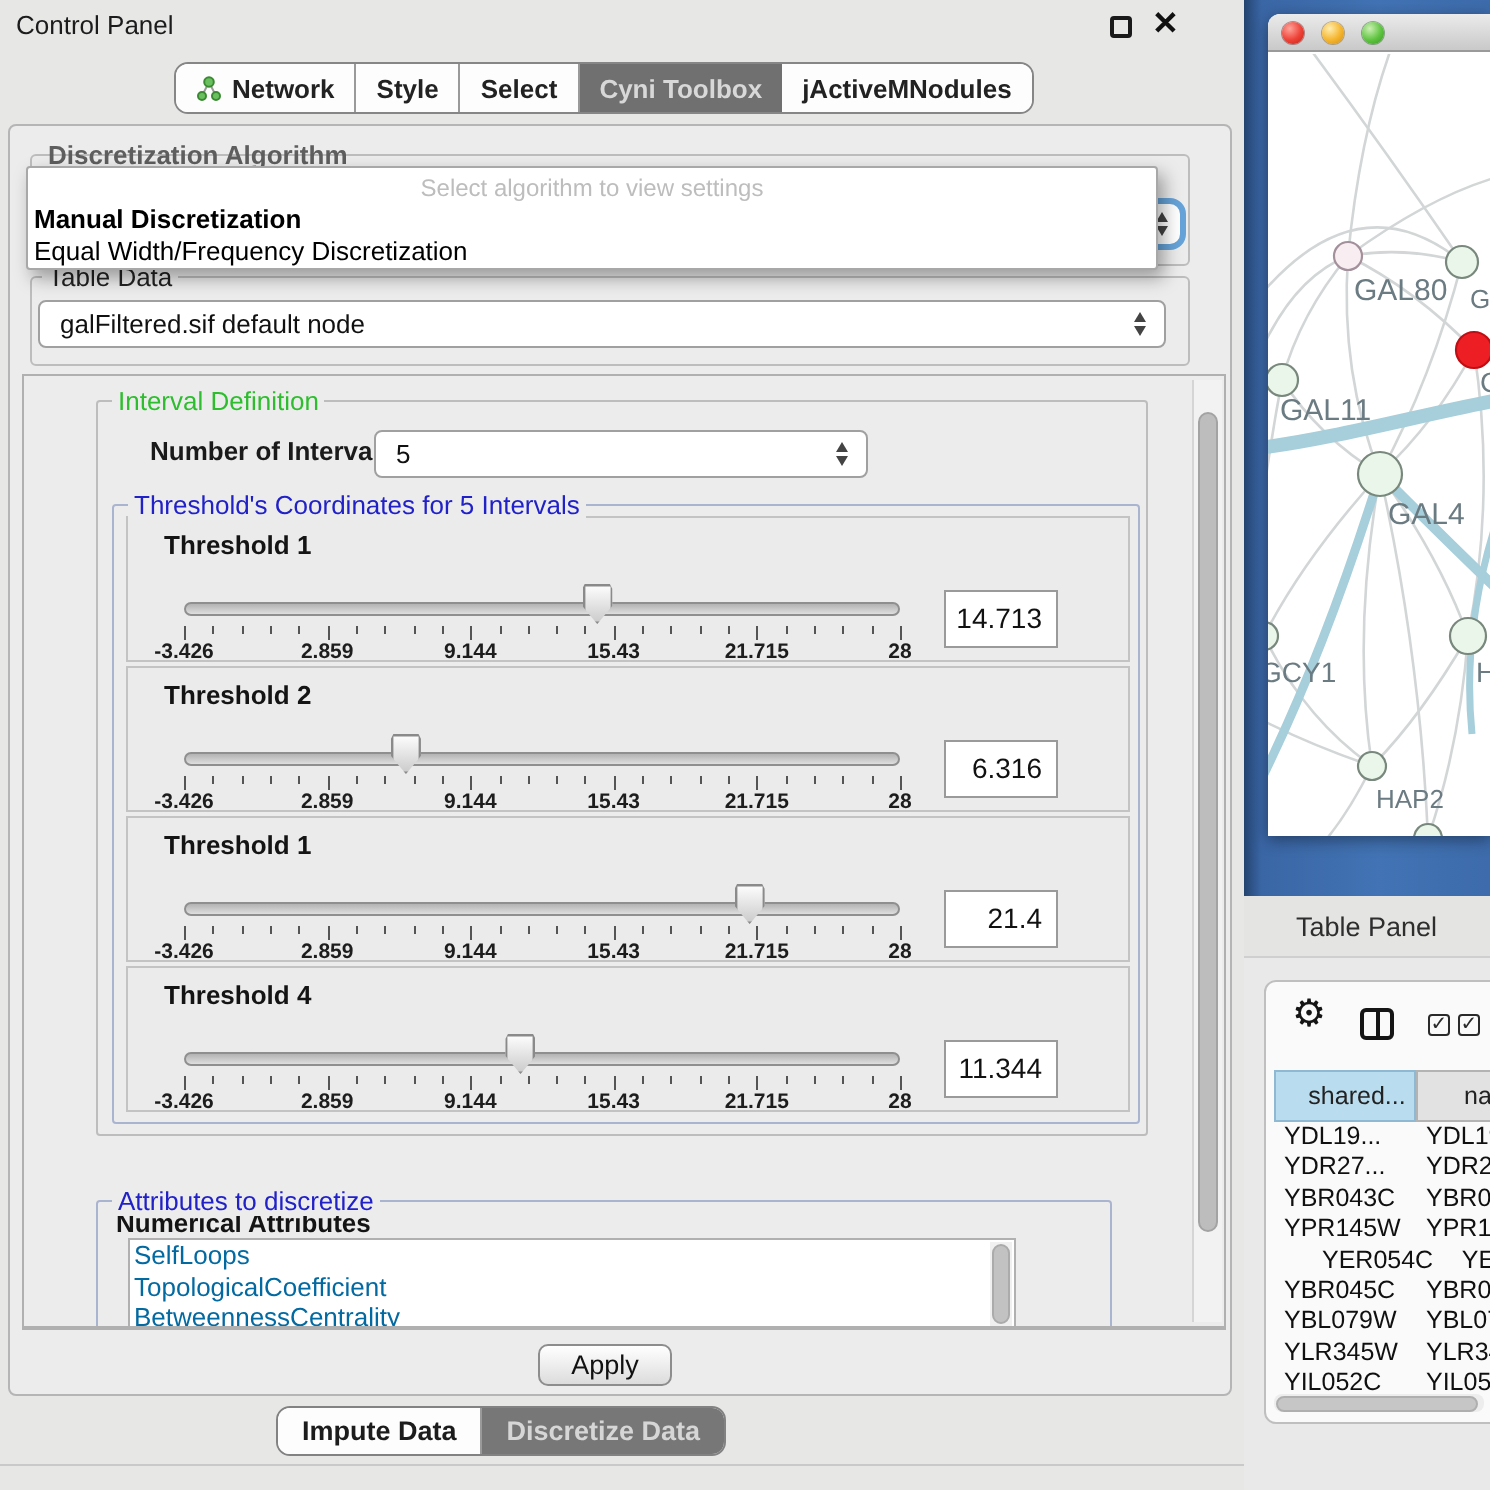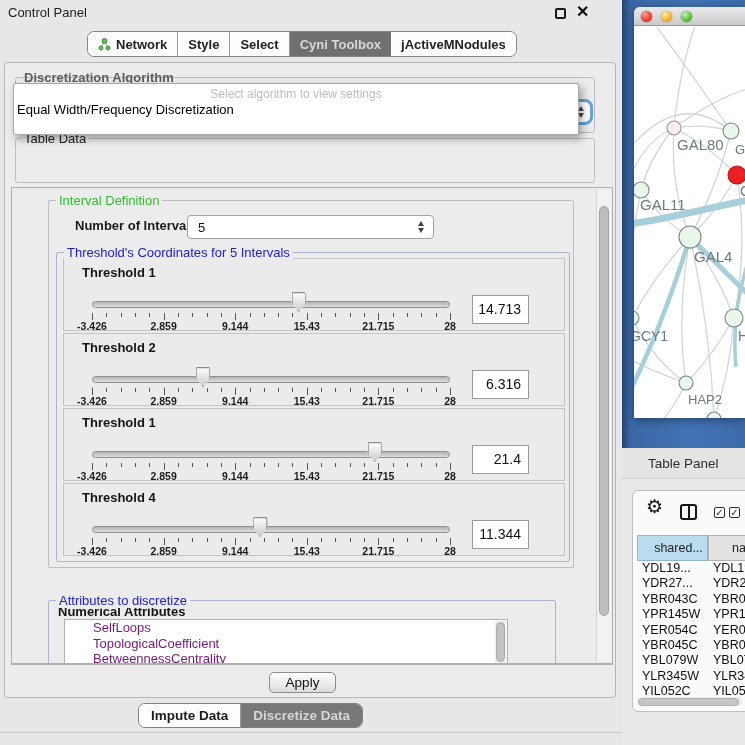--- a/index.html
+++ b/index.html
@@ -60,21 +60,21 @@
   .slider-thumb { position:absolute; top:33px; width:15px; height:20px; transform:translateX(-50%); background:linear-gradient(#ffffff,#c9c9c9); clip-path:polygon(8% 0,92% 0,100% 12%,100% 55%,50% 100%,0 55%,0 12%); box-shadow:inset 0 0 0 1.2px #8a8a8a; cursor:pointer; }
   .tick { position:absolute; top:54px; width:1px; background:#555; }
   .tick.major { height:7px; } .tick.minor { height:4px; }
   .tick-num { position:absolute; top:61px; transform:translateX(-50%); font-size:10.5px; font-weight:bold; color:#1d1d1d; white-space:nowrap; }
   .value-field { position:absolute; left:408px; top:36px; width:57px; height:29px; background:#fff; border:1px solid #9a9a9a; font-size:14px; color:#111; text-align:right; line-height:27px; padding-right:7px; cursor:text; }
 
   .attrs-group { position:absolute; left:36px; top:412px; width:508px; height:120px; border:1px solid #a9b4d0; border-radius:2px; }
   .attrs-label { left:44px; top:405px; color:#2121c8; }
   .attrs-list-title { position:absolute; left:46px; top:416px; font-size:13px; font-weight:bold; color:#141414; }
   .attr-list { position:absolute; left:52px; top:431px; width:444px; height:46px; background:#fff; border:1px solid #b0b0b0; overflow:hidden; }
-  .attr-item { font-size:13px; color:#701a75; line-height:15.5px; padding-left:28px; cursor:pointer; white-space:nowrap; }
+  .attr-item { font-size:13px; color:#0369a1; line-height:15.5px; padding-left:2px; cursor:pointer; white-space:nowrap; }
   .attr-list .list-scroll { position:absolute; right:1px; top:1px; width:11px; height:44px; background:#f0f0f0; }
   .attr-list .list-scroll .thumb { position:absolute; left:1px; top:1px; width:9px; height:40px; background:#c2c2c2; border:1px solid #ababab; border-radius:5px; cursor:pointer; }
 
   .apply-bar-line { position:absolute; left:6px; top:601px; width:602px; height:1px; background:#b0b0b0; }
   .apply-btn { position:absolute; left:264px; top:609px; width:67px; height:21px; background:linear-gradient(#ffffff,#dcdcdc); border:1px solid #8d8d8d; border-radius:5px; font-size:13.5px; color:#111; text-align:center; line-height:19px; cursor:pointer; }
 
   .bottom-tabs { position:absolute; left:138px; top:703px; height:25px; display:flex; border:1px solid #828282; border-radius:7px; overflow:hidden; background:#fff; }
   .bottom-tab { display:flex; align-items:center; justify-content:center; font-size:13.5px; font-weight:bold; color:#1c1c1c; background:#fdfdfd; border-right:1px solid #9a9a9a; cursor:pointer; padding:0 12px; white-space:nowrap; }
   .bottom-tab:last-child { border-right:none; }
   .bottom-tab.selected { background:#777777; color:#d6d6d6; border-right:none; }
@@ -149,26 +149,31 @@
       <div class="disc-group"></div>
       <span class="group-label disc-label">Discretization Algorithm</span>
 
       <div class="combo-fragment">
         <span class="stepper"></span>
       </div>
 
       <div class="popup">
         <div class="popup-hint">Select algorithm to view settings</div>
         <div id="popup-options">
+            <div class="popup-opt bold">Manual Discretization</div>
             <div class="popup-opt">Equal Width/Frequency Discretization</div>
           </div>
       </div>
 
       <div class="tabledata-group"></div>
       <span class="group-label tabledata-label">Table Data</span>
+      <div class="combo tabledata-combo">
+        <span class="combo-text">galFiltered.sif default node</span>
+        <span class="stepper"></span>
+      </div>
 
       <div class="scroll-container">
         <div class="interval-group"></div>
         <span class="group-label interval-label">Interval Definition</span>
         <span class="noi-label">Number of Intervals</span>
         <div class="combo noi-combo">
           <span class="combo-text">5</span>
           <span class="stepper"></span>
         </div>
 
@@ -448,21 +453,21 @@
           </div>
           <div class="tp-row">
             <div class="tp-cell" style="width: 71px;">YBR043C</div>
             <div class="tp-cell" style="width: 62px;">YBR04</div>
           </div>
           <div class="tp-row">
             <div class="tp-cell" style="width: 71px;">YPR145W</div>
             <div class="tp-cell" style="width: 62px;">YPR14</div>
           </div>
           <div class="tp-row">
-            <div class="tp-cell" style="width: 71px;">YER054C</div>
+            <div class="tp-cell" style="width: 71px; margin-left: 19px;">YER054C</div>
             <div class="tp-cell" style="width: 62px;">YER05</div>
           </div>
           <div class="tp-row">
             <div class="tp-cell" style="width: 71px;">YBR045C</div>
             <div class="tp-cell" style="width: 62px;">YBR04</div>
           </div>
           <div class="tp-row">
             <div class="tp-cell" style="width: 71px;">YBL079W</div>
             <div class="tp-cell" style="width: 62px;">YBL07</div>
           </div>

